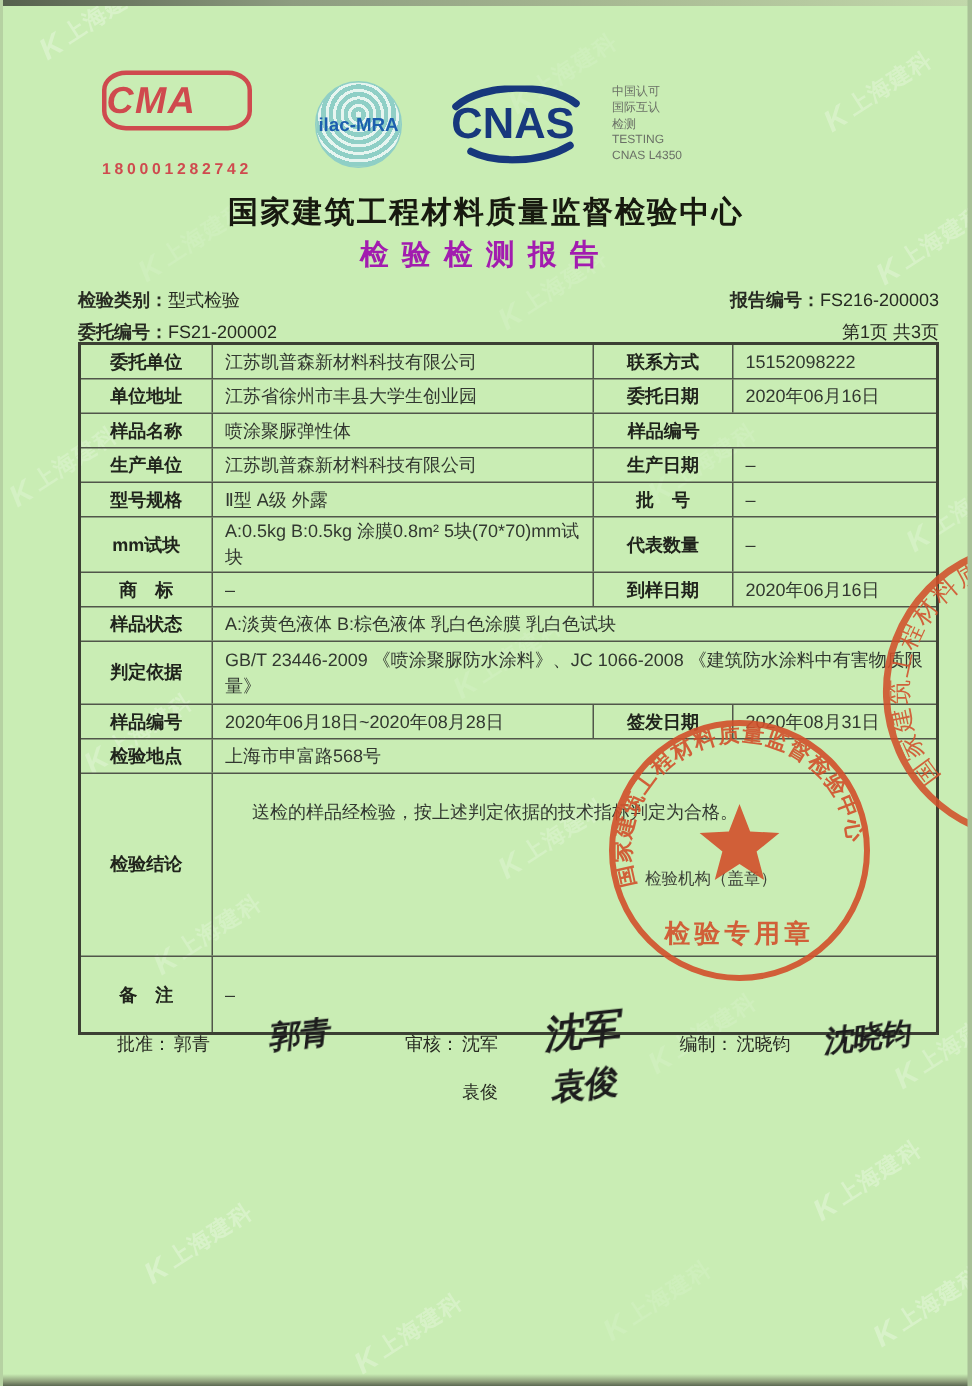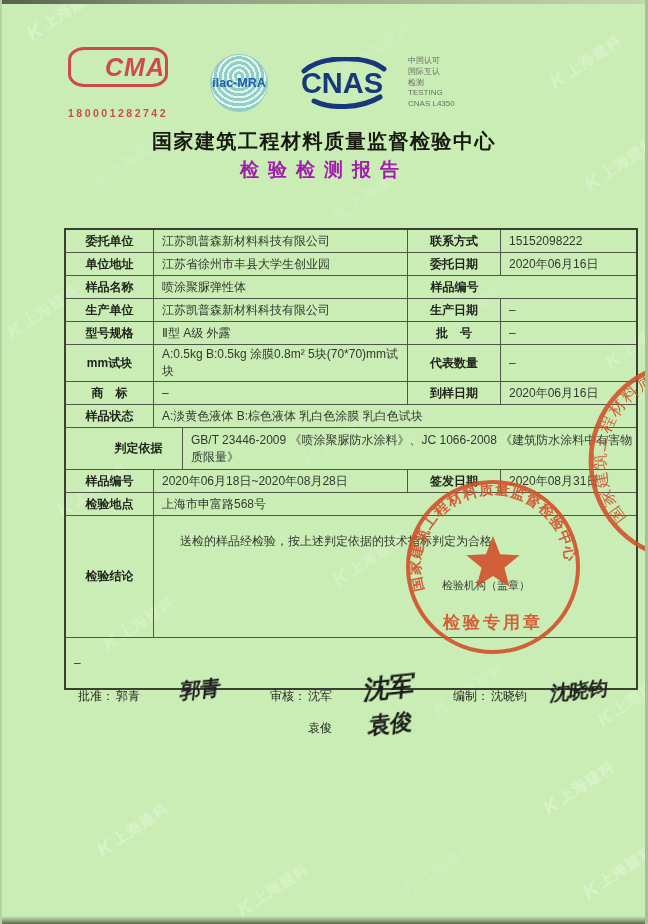--- a/index.html
+++ b/index.html
@@ -16,21 +16,21 @@
   
   .wm{position:absolute;color:rgba(255,255,255,.52);font-weight:700;white-space:nowrap;
       transform:rotate(-33deg);font-size:15px;letter-spacing:1px;pointer-events:none;}
   .wm .wm-k{font-style:italic;font-size:20px;margin-right:3px;vertical-align:-2px;}
   .wm.faint{color:rgba(255,255,255,.33);}
 
   
   .logo-row{position:absolute;left:62px;top:52px;width:520px;height:62px;display:flex;align-items:center;}
   .cma-wrap{width:112px;text-align:center;}
   .cma-box{width:100px;height:40px;margin:0 auto;border:3px solid #cf4a4e;border-radius:16px/13px;
-           display:flex;align-items:center;justify-content:flex-end;}
+           display:flex;align-items:center;justify-content:flex-start;}
   .cma-text{color:#cf4a4e;font-size:25px;font-weight:700;font-style:italic;letter-spacing:1px;line-height:1;}
   .cma-num{margin-top:20px;color:#cf4a4e;font-size:10.5px;font-weight:700;letter-spacing:2.5px;}
   .ilac-wrap{margin-left:36px;width:58px;height:58px;border-radius:50%;
       background:repeating-radial-gradient(circle at 50% 38%, #e7f5f0 0 2px, #8fcfc6 2px 5px);
       display:flex;align-items:center;justify-content:center;border:1px solid #8fcfc6;}
   .ilac-text{color:#1c5fae;font-weight:700;font-size:12.5px;}
   .cnas-wrap{margin-left:26px;position:relative;width:96px;height:52px;display:flex;align-items:center;justify-content:center;}
   .cnas-text{color:#17387c;font-size:29px;font-weight:700;letter-spacing:0;}
   .cnas-swoosh{position:absolute;left:0;top:0;}
   .accred{margin-left:18px;color:#6a7066;font-size:8px;line-height:1.35;}
@@ -40,21 +40,21 @@
          font-size:20px;font-weight:700;color:#17190f;letter-spacing:1.5px;}
   .subtitle{position:absolute;left:0;top:157px;width:100%;text-align:center;
          font-size:19px;font-weight:700;color:#a21caf;letter-spacing:9px;}
 
   
   .meta{position:absolute;left:52px;top:192px;width:574px;font-size:12px;color:#272b22;}
   .meta-line{display:flex;justify-content:space-between;margin-bottom:4px;}
   .meta b{font-weight:700;}
 
   
-  .doc-table{position:absolute;left:64px;top:228px;width:574px;border:2px solid #3c4034;background:transparent;}
+  .doc-table{position:absolute;left:52px;top:228px;width:574px;border:2px solid #3c4034;background:transparent;}
   .trow{display:grid;min-height:23px;border-bottom:1px solid #51564a;position:relative;}
   .trow:last-child{border-bottom:none;}
   .trow.split{grid-template-columns:88px 254px 93px 135px;}
   .trow.full{grid-template-columns:88px 1fr;}
   .trow>div{display:flex;align-items:center;font-size:12px;}
   .trow>div:not(:last-child){border-right:1px solid #51564a;}
   .tlabel{justify-content:center;font-weight:700;color:#20241c;text-align:center;padding:1px 2px;}
   .tvalue{color:#323830;padding:1px 2px 1px 8px;}
   .tvalue.concl{display:block;position:relative;}
   .concl-text{padding:16px 12px 0 18px;font-size:12px;color:#323830;}
@@ -120,20 +120,30 @@
         <div>国际互认</div>
         <div>检测</div>
         <div>TESTING</div>
         <div>CNAS L4350</div>
       </div>
   </div>
 
   <div class="title">国家建筑工程材料质量监督检验中心</div>
   <div class="subtitle">检验检测报告</div>
 
+  <div class="meta">
+    <div class="meta-line">
+      <span><b>检验类别：</b><span>型式检验</span></span>
+      <span><b>报告编号：</b><span>FS216-200003</span></span>
+    </div>
+    <div class="meta-line">
+      <span><b>委托编号：</b><span>FS21-200002</span></span>
+      <span>第1页 共3页</span>
+    </div>
+  </div>
 
   <div class="doc-table" id="report-table">
       <div class="trow split">
         <div class="tlabel">委托单位</div>
         <div class="tvalue">江苏凯普森新材料科技有限公司</div>
         <div class="tlabel">联系方式</div>
         <div class="tvalue">15152098222</div>
       </div>
       <div class="trow split">
         <div class="tlabel">单位地址</div>
@@ -167,21 +177,21 @@
       <div class="trow split">
         <div class="tlabel">商　标</div>
         <div class="tvalue">–</div>
         <div class="tlabel">到样日期</div>
         <div class="tvalue">2020年06月16日</div>
       </div>
       <div class="trow full">
         <div class="tlabel">样品状态</div>
         <div class="tvalue">A:淡黄色液体 B:棕色液体 乳白色涂膜 乳白色试块</div>
       </div>
-      <div class="trow full" style="min-height: 42px; padding-left: 29px;">
+      <div class="trow full" style="min-height: 42px;">
         <div class="tlabel">判定依据</div>
         <div class="tvalue">GB/T 23446-2009 《喷涂聚脲防水涂料》、JC 1066-2008 《建筑防水涂料中有害物质限量》</div>
       </div>
       <div class="trow split">
         <div class="tlabel">样品编号</div>
         <div class="tvalue">2020年06月18日~2020年08月28日</div>
         <div class="tlabel">签发日期</div>
         <div class="tvalue">2020年08月31日</div>
       </div>
       <div class="trow full">
@@ -189,20 +199,21 @@
         <div class="tvalue">上海市申富路568号</div>
       </div>
       <div class="trow full" style="min-height: 122px;">
         <div class="tlabel">检验结论</div>
         <div class="tvalue concl">
           <div class="concl-text">送检的样品经检验，按上述判定依据的技术指标判定为合格。</div>
           <div class="seal-note">检验机构（盖章）</div>
         </div>
       </div>
       <div class="trow full" style="min-height: 50px;">
+        <div class="tlabel">备　注</div>
         <div class="tvalue">–</div>
       </div>
     </div>
 
   <svg class="stamp" width="182" height="182" viewBox="0 0 182 182">
     <defs>
         <path id="arcTop" d="M 22.4,116 A 73,73 0 1 1 159.6,116" fill="none"></path>
       </defs>
     <circle cx="91" cy="91" r="85" fill="none" stroke="#d2502b" stroke-width="4"></circle>
     <polygon points="91,60 98.1,78.3 117.6,79.3 102.4,91.7 107.5,110.7 91,100 74.5,110.7 79.6,91.7 64.4,79.3 83.9,78.3" fill="#d2502b"></polygon>

